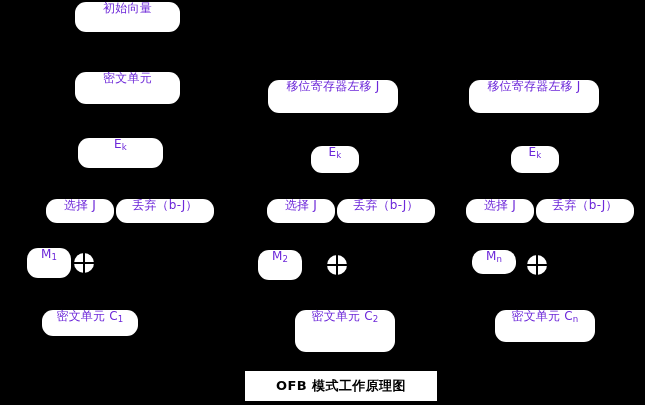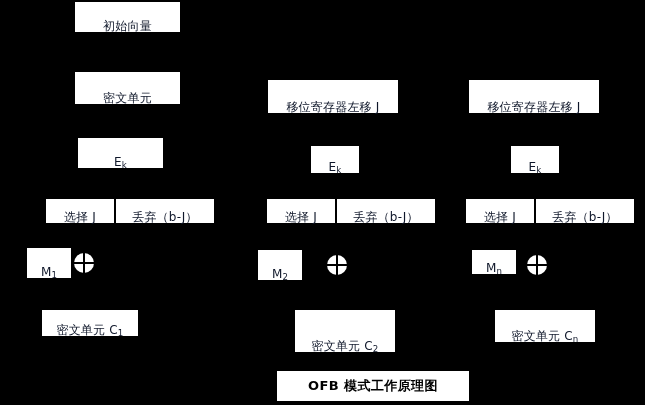--- a/index.html
+++ b/index.html
@@ -11,45 +11,45 @@
     position: relative;
     width: 645px;
     height: 405px;
     background: #000000;
     overflow: hidden;
     font-family: "DejaVu Sans", "Liberation Sans", sans-serif;
   }
   .box {
     position: absolute;
     background: #ffffff;
-    color: #0f172a;
+    color: #6d28d9;
     display: flex;
-    align-items: flex-end;
+    align-items: flex-start;
     box-sizing: border-box;
     font-size: 12px;
     line-height: 1;
     white-space: nowrap;
     letter-spacing: 0.2px;
+    border-radius: 11px;
   }
   .box.center { justify-content: center; }
 
   
   .title-box {
     position: absolute;
     background: #ffffff;
     color: #000000;
     display: flex;
     align-items: center;
     justify-content: center;
     font-weight: bold;
     font-size: 13px;
     letter-spacing: 0.4px;
     box-sizing: border-box;
     white-space: nowrap;
-    margin-left: 32px;
   }
 
   
   .xor {
     position: absolute;
     width: 20px;
     height: 20px;
     border-radius: 50%;
     background: #ffffff;
   }

